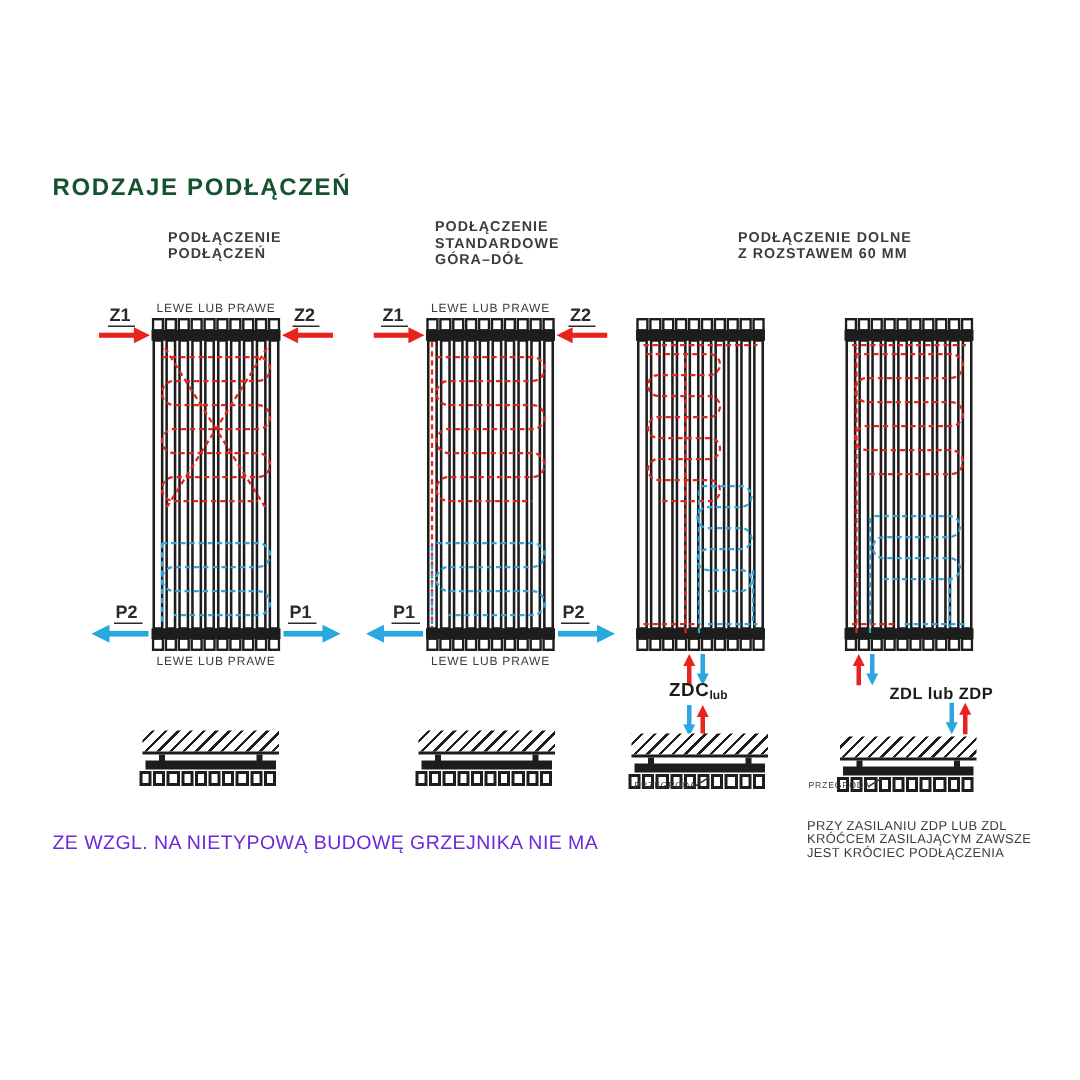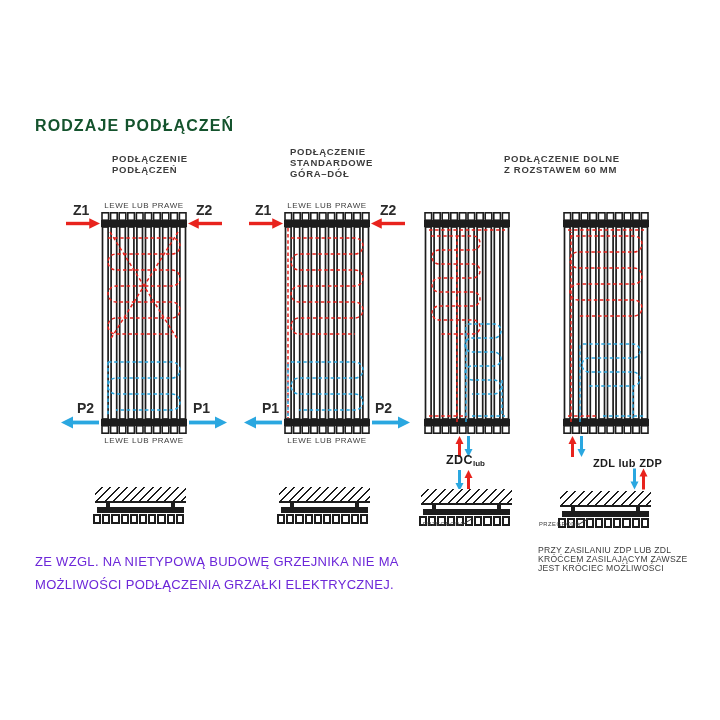--- a/index.html
+++ b/index.html
@@ -2,21 +2,21 @@
 <html><head>
 <meta charset="utf-8">
 <style>
   html,body{margin:0;padding:0;background:#fff;}
   .stage{position:relative;width:720px;height:720px;background:#ffffff;overflow:hidden;
          font-family:"Liberation Sans",sans-serif;color:#3e3e3e;}
   .abs{position:absolute;}
   .title{font-size:16px;font-weight:600;letter-spacing:1.1px;color:#14532d;}
   .heading{font-size:9.5px;line-height:10.8px;font-weight:600;letter-spacing:.7px;color:#3c3c3c;}
   .lewe{font-size:8px;font-weight:500;letter-spacing:.55px;color:#3c3c3c;width:86px;text-align:center;white-space:nowrap;}
-  .port{font-size:14px;font-weight:600;color:#2a2a2a;border-bottom:1.6px solid #2a2a2a;padding:0 3px 7px 1px;line-height:12px;}
+  .port{font-size:12px;font-weight:600;color:#2a2a2a;border-bottom:1.6px solid #2a2a2a;padding:0 3px 1px 1px;line-height:12px;}
   .boldlbl{font-weight:700;color:#1c1c1c;white-space:nowrap;margin-left:15px;}
   .zdc{font-size:12.5px;letter-spacing:.4px;}
   .lub{font-size:8px;}
   .zdl{font-size:11px;letter-spacing:.3px;}
   .note{font-size:8.6px;line-height:8.9px;letter-spacing:.25px;font-weight:500;color:#3c3c3c;white-space:nowrap;}
   .footer{font-size:13px;line-height:22.5px;font-weight:500;letter-spacing:.3px;color:#6d28d9;white-space:nowrap;}
   .przegroda{font-size:5.8px;letter-spacing:.5px;font-weight:500;color:#3c3c3c;}
   .leader{width:11px;border-top:1.1px solid #333;transform:rotate(-32deg);}
   .flow{fill:none;stroke-width:1.5;stroke-dasharray:3.5 2.6;}
   .red{fill:#e8231d;} .blue{fill:#2aa7e0;}
@@ -211,21 +211,21 @@
         <span class="sq"></span>
         <span class="sq"></span>
         <span class="sq"></span>
         <span class="sq"></span>
         <span class="sq"></span>
         <span class="sq"></span>
         <span class="sq"></span>
       </div>
   </div>
 
-  <div class="abs heading" style="left:492px;top:154px;margin-left:12px;">
+  <div class="abs heading" style="left:492px;top:154px;">
     <div>PODŁĄCZENIE DOLNE</div>
     <div>Z ROZSTAWEM 60 MM</div>
   </div>
 
   <svg class="abs radiator" style="left:424px;top:212px;" width="86" height="222" viewBox="0 0 86 222">
     <g class="structure">
         <rect x="-0.5" y="8" width="87" height="7.2" fill="#1d1d1d"></rect>
         <rect x="-0.5" y="206.8" width="87" height="7.2" fill="#1d1d1d"></rect>
         <rect x="1.5" y="15" width="5.6" height="192" fill="#fff" stroke="#1d1d1d" stroke-width="1.7"></rect>
         <rect x="1" y="0.8" width="6.6" height="7.4" fill="#fff" stroke="#1d1d1d" stroke-width="1.6"></rect>
@@ -392,21 +392,20 @@
         <span class="sq"></span>
         <span class="sq"></span>
       </div>
   </div>
   <div class="abs przegroda" style="left:539px;top:521px;">PRZEGRODA</div>
   <div class="abs leader" style="left:578px;top:521px;"></div>
 
   <div class="abs note" style="left:538px;top:546px;">
     <div>PRZY ZASILANIU ZDP LUB ZDL</div>
     <div>KRÓĆCEM ZASILAJĄCYM ZAWSZE</div>
-    <div>JEST KRÓCIEC MOŻLIWOŚCI</div>
+    <div>JEST KRÓCIEC PODŁĄCZENIA</div>
   </div>
 
   <div class="abs footer" style="left:35px;top:551px;">
     <div>ZE WZGL. NA NIETYPOWĄ BUDOWĘ GRZEJNIKA NIE MA</div>
-    <div>MOŻLIWOŚCI PODŁĄCZENIA GRZAŁKI ELEKTRYCZNEJ.</div>
   </div>
 
 </div>
 
 </body></html>

